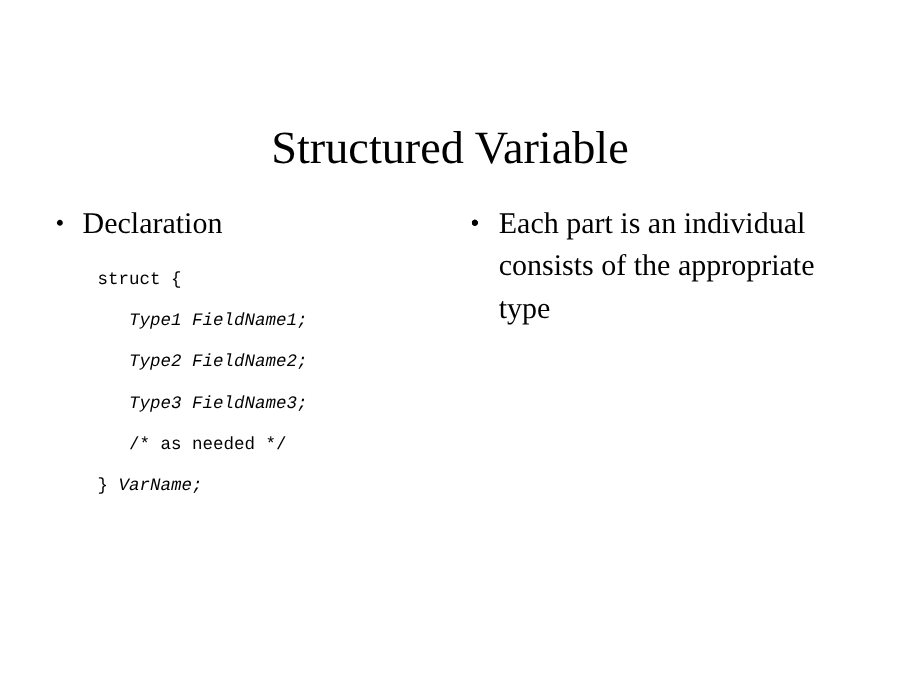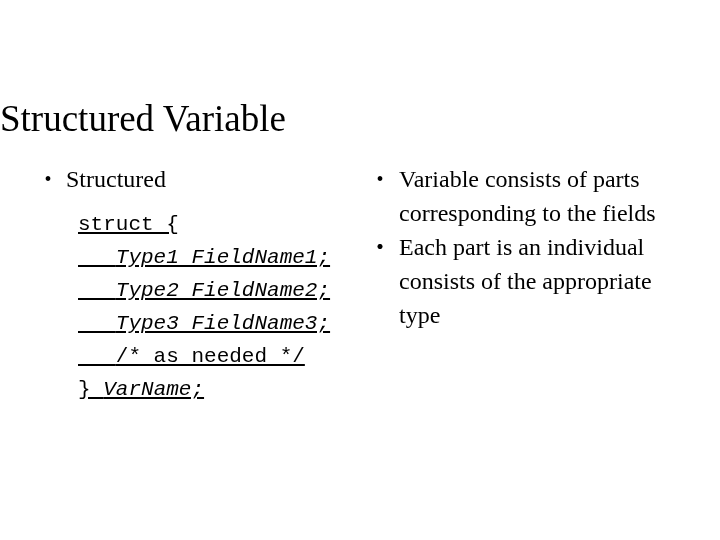--- a/index.html
+++ b/index.html
@@ -21,21 +21,21 @@
     height: 540px;
     background: #ffffff;
   }
 
   
   .slide-title {
     position: absolute;
     left: 0;
     top: 72px;
     width: 720px;
-    text-align: left;
+    text-align: center;
     font-family: "Liberation Serif", "DejaVu Serif", serif;
     font-size: 37px;
     line-height: 44px;
     font-weight: normal;
     letter-spacing: 0px;
     white-space: nowrap;
   }
 
   
   .col-left {
@@ -80,24 +80,23 @@
     left: 5px;
   }
 
   
   .code-block {
     margin: 0;
     padding: 0;
     margin-top: 12px;
     margin-left: 44px;
     font-family: "Liberation Mono", "DejaVu Sans Mono", monospace;
-    font-size: 21px;
+    font-size: 14px;
     line-height: 33px;
     white-space: pre;
-    text-decoration: underline;
   }
   .code-line {
     display: block;
     white-space: pre;
     height: 33px;
   }
   .kw {
     font-style: normal;
   }
   .id {
@@ -108,32 +107,31 @@
 <body>
 
 <div class="slide">
 
   <h1 class="slide-title">Structured Variable</h1>
 
   <div class="col-left">
 
     <div class="bullet">
       <span class="dot">•</span>
-      <span class="btext">Structured</span>
+      <span class="btext">Declaration</span>
     </div>
 
     <pre class="code-block"><span class="code-line"><span class="kw">struct {</span></span><span class="code-line"><span class="kw">   </span><span class="id">Type1 FieldName1;</span></span><span class="code-line"><span class="kw">   </span><span class="id">Type2 FieldName2;</span></span><span class="code-line"><span class="kw">   </span><span class="id">Type3 FieldName3;</span></span><span class="code-line"><span class="kw">   </span><span class="kw">/* as needed */</span></span><span class="code-line"><span class="kw">} </span><span class="id">VarName;</span></span></pre>
 
   </div>
 
   <div class="col-right">
 
     <div class="bullet">
       <span class="dot">•</span>
-      <span class="btext">Variable consists of parts corresponding to the fields</span>
     </div>
 
     <div class="bullet">
       <span class="dot">•</span>
     </div>
 
     <div class="bullet">
       <span class="dot">•</span>
       <span class="btext">Each part is an individual consists of the appropriate type</span>
     </div>

